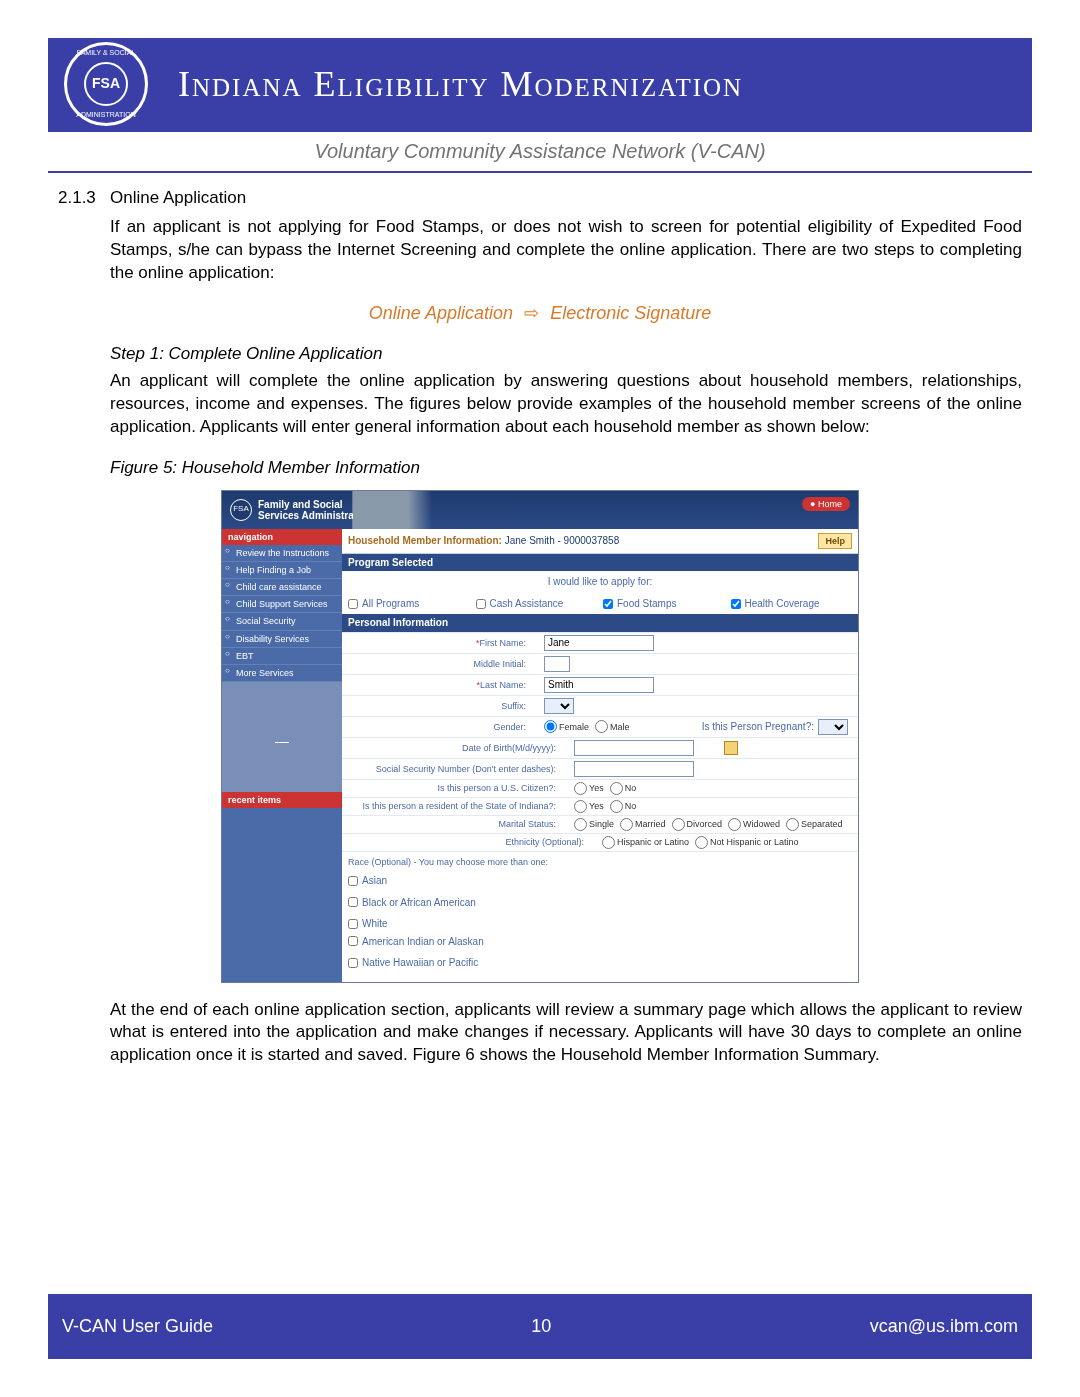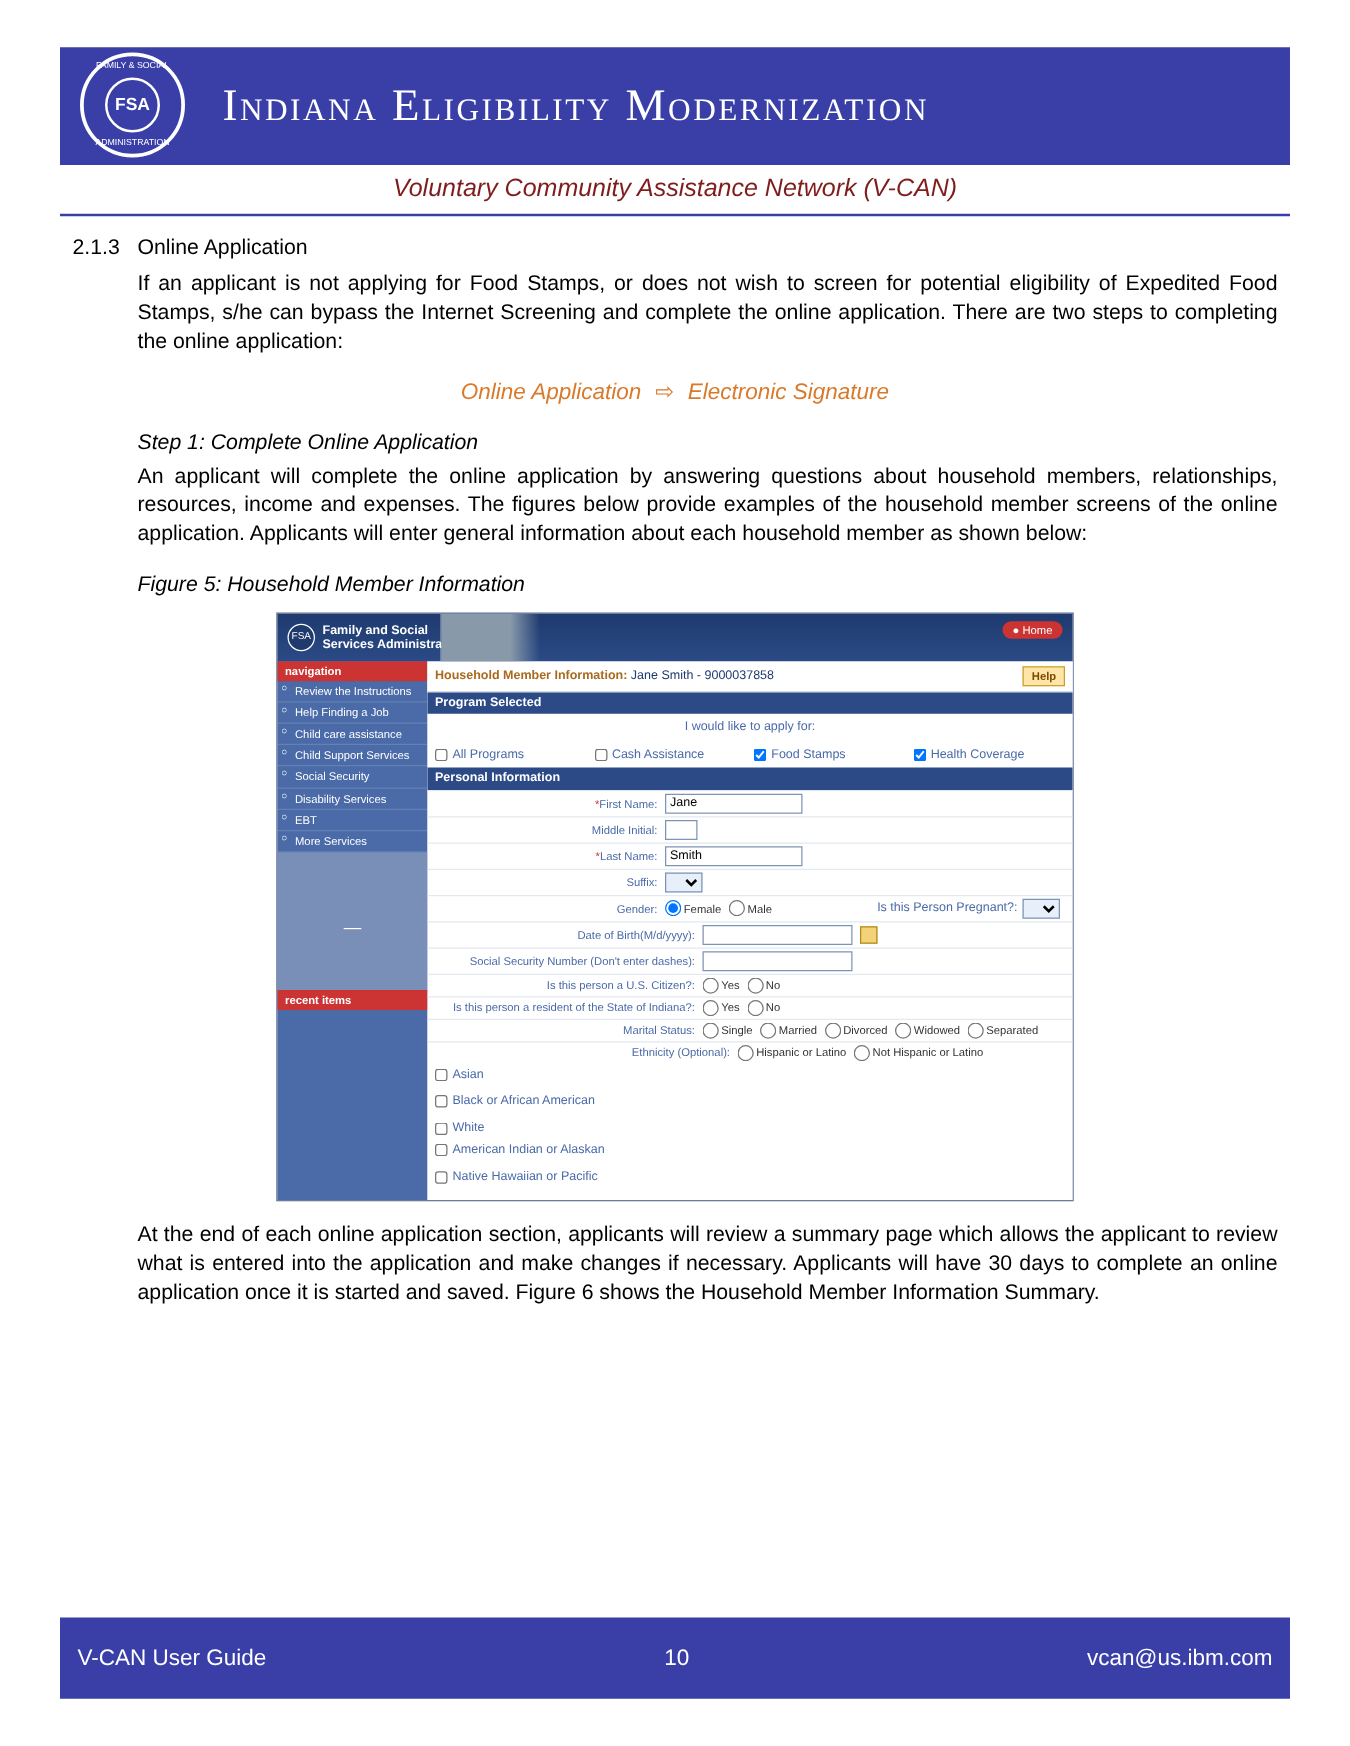--- a/index.html
+++ b/index.html
@@ -54,21 +54,21 @@
     font-variant: small-caps;
     letter-spacing: 2px;
     font-size: 36px;
     margin-left: 30px;
   }
   .subheader {
     border-top: 4px solid #3a3fa8;
     border-bottom: 2px solid #3a3fa8;
     text-align: center;
     padding: 8px 0;
-    color: #7f1d1d;
+    color: #737373;
     font-style: italic;
     font-family: Arial, sans-serif;
     font-size: 20px;
   }
   .content { padding: 14px 10px 0 10px; font-size: 17px; line-height: 1.35; }
   .section-num { display:inline-block; width:52px; }
   .heading-line { margin-bottom: 6px; }
   .body-indent { margin-left: 52px; text-align: justify; }
   .flow-line {
     text-align: center;
@@ -134,21 +134,21 @@
     border-bottom:1px solid #c5d0dd;
   }
   .main-title-left { color:#a86a1e; font-weight:bold; font-size:10px; }
   .main-title-left .sub { color:#1e3a6e; font-weight:normal; }
   .help-btn { background:#ffe6a8; border:1px solid #c9a02a; color:#7a4a00; font-weight:bold; padding:1px 6px; font-size:9px; }
   .sect-bar { background:#2b4a86; color:#fff; font-weight:bold; padding:2px 6px; font-size:10px; }
   .apply-line { text-align:center; padding:4px 0; color:#4a6aa8; }
   .prog-row { display:flex; padding:4px 6px; gap:6px; }
   .prog-cell { flex:1; color:#4a6aa8; display:flex; align-items:center; gap:4px; }
   input[type=checkbox]{ width:10px;height:10px; }
-  .form-row { display:flex; align-items:center; border-top:1px solid #e3e9f0; padding:2px 0; }
+  .form-row { display:flex; align-items:center; border-top:1px solid #e3e9f0; padding:2px 0;gap:12px; }
   .form-label { width:190px; text-align:right; padding-right:6px; color:#4a6aa8; font-size:9px; }
   .form-label .req { color:#c33; }
   .tinput { border:1px solid #7e94b4; height:16px; font-size:10px; padding:0 3px; }
   .tselect { border:1px solid #7e94b4; height:16px; background:#e7effa; }
   .radio-grp { display:flex; gap:6px; align-items:center; font-size:9px; color:#333; flex-wrap:wrap;}
   .radio-grp label{ display:flex; align-items:center; gap:2px;}
   .preg-pair { display:flex; align-items:center; gap:4px; margin-left:auto; padding-right:10px; color:#4a6aa8;}
   .race-row { display:flex; padding:2px 6px; gap:8px; color:#4a6aa8;flex-direction:column;}
   .race-cell { flex:1; display:flex; gap:4px; align-items:center;}
   .race-divider { color:#4a6aa8; font-size:9px; padding:4px 6px; border-top:1px solid #e3e9f0;}
@@ -355,20 +355,21 @@
               <label>
                   <input type="radio" name="e" style="">
                   <span>Hispanic or Latino</span>
                 </label>
               <label>
                   <input type="radio" name="e" style="">
                   <span>Not Hispanic or Latino</span>
                 </label>
             </div>
           </div>
+          <div class="race-divider">Race (Optional) - You may choose more than one:</div>
           <div class="race-row">
             <label class="race-cell">
                 <input type="checkbox" style="">
                 <span>Asian</span>
               </label>
             <label class="race-cell">
                 <input type="checkbox" style="">
                 <span>Black or African American</span>
               </label>
             <label class="race-cell">

